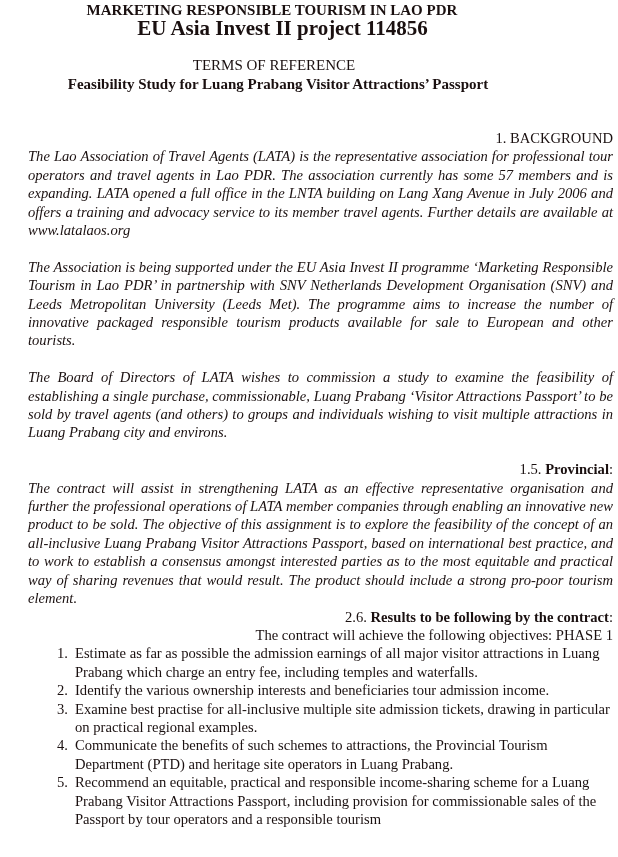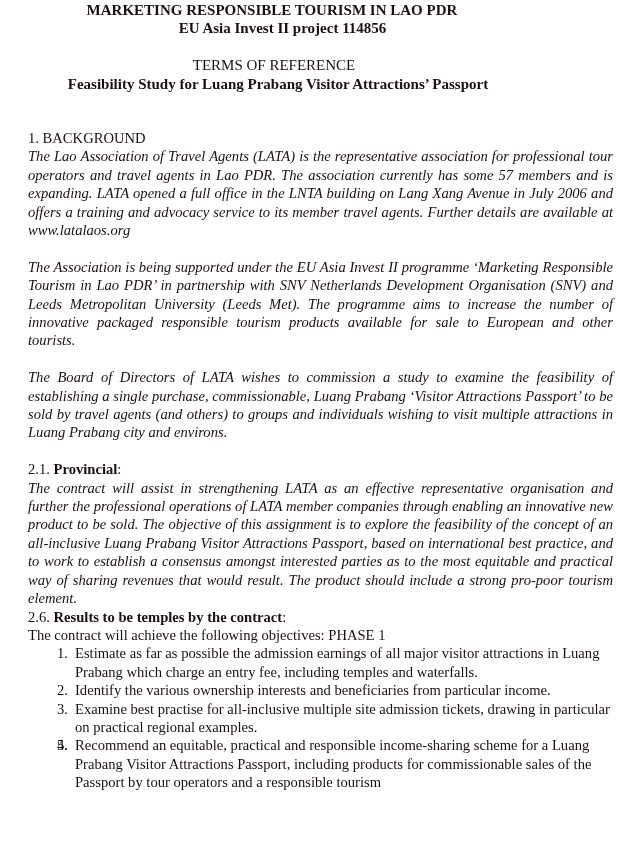--- a/index.html
+++ b/index.html
@@ -7,25 +7,25 @@
     width: 618px; height: 857px; overflow: hidden; position: relative;
     font-family: "Liberation Serif", "DejaVu Serif", serif;
     color: #1a1010;
     font-size: 14.6px;
     line-height: 18.4px;
   }
   .page { position: absolute; left: 0; top: 0; width: 618px; }
   .center { text-align: center; }
   .bold { font-weight: bold; }
   .t1 { position: absolute; top: 1px; left: 0; width: 544px; font-size: 15px; line-height: 18px; }
-  .t2 { position: absolute; top: 19px; left: 0; width: 565px; font-size: 15px; line-height: 18px; }
+  .t2 { position: absolute; top: 19px; left: 0; width: 565px; font-size: 21px; line-height: 18px; }
   .t3 { position: absolute; top: 56px; left: 0; width: 548px; font-size: 15px; line-height: 18px; }
   .t4 { position: absolute; top: 75px; left: 0; width: 556px; font-size: 15px; line-height: 18px; text-align: center; }
   .body-block { position: absolute; left: 28px; width: 585px; }
-  p { margin: 0; }
+  p { margin: 0; text-align: right; }
   .gap { height: 18.4px; }
   ol.results { margin: 0; padding: 0 0 0 47px; list-style: none; }
   ol.results li { position: relative; padding-left: 0; }
   ol.results li .num { position: absolute; left: -27px; width: 20px; text-align: right; }
   .justify { text-align: justify; text-align-last: left; font-style: italic; }
 </style>
 </head>
 <body>
 
 <div class="page">
@@ -37,28 +37,28 @@
 
   <div class="body-block" style="top:129px;">
     <p>1. BACKGROUND</p>
     <p class="justify">The Lao Association of Travel Agents (LATA) is the representative association for professional tour operators and travel agents in Lao PDR.  The association currently has some 57 members and is expanding.  LATA opened a full office in the LNTA building on Lang Xang Avenue in July 2006 and offers a training and advocacy service to its member travel agents.  Further details are available at www.latalaos.org</p>
     <div class="gap"></div>
     <p class="justify">The Association is being supported under the EU Asia Invest II programme ‘Marketing Responsible Tourism in Lao PDR’ in partnership with SNV Netherlands Development Organisation (SNV) and Leeds Metropolitan University (Leeds Met).  The programme aims to increase the number of innovative packaged responsible tourism products available for sale to European and other tourists.</p>
     <div class="gap"></div>
     <p class="justify">The Board of Directors of LATA wishes to commission a study to examine the feasibility of establishing a single purchase, commissionable, Luang Prabang ‘Visitor Attractions Passport’ to be sold by travel agents (and others) to groups and individuals wishing to visit multiple attractions in Luang Prabang city and environs.</p>
     <div class="gap"></div>
 
-    <p><span>2.1. </span><span class="bold">Provincial</span><span>:</span></p>
+    <p><span>1.5. </span><span class="bold">Provincial</span><span>:</span></p>
     <p class="justify">The contract will assist in strengthening LATA as an effective representative organisation and further the professional operations of LATA member companies through enabling an innovative new product to be sold.   The objective of this assignment is to explore the feasibility of the concept of an all-inclusive Luang Prabang Visitor Attractions Passport, based on international best practice, and to work to establish a consensus amongst interested parties as to the most equitable and practical way of sharing revenues that would result.  The product should include a strong pro-poor tourism element.</p>
 
-    <p><span>2.6. </span><span class="bold">Results to be temples by the contract</span><span>:</span></p>
+    <p><span>2.6. </span><span class="bold">Results to be following by the contract</span><span>:</span></p>
     <p>The contract will achieve the following objectives: PHASE 1</p>
 
     <ol class="results">
       <li><span class="num">1.</span><span>Estimate as far as possible the admission earnings of all major visitor attractions in Luang Prabang which charge an entry fee, including temples and waterfalls.</span></li>
-      <li><span class="num">2.</span><span>Identify the various ownership interests and beneficiaries from particular income.</span></li>
+      <li><span class="num">2.</span><span>Identify the various ownership interests and beneficiaries tour admission income.</span></li>
       <li><span class="num">3.</span><span>Examine best practise for all-inclusive multiple site admission tickets, drawing in particular on practical regional examples.</span></li>
-      <li><span class="num">4.</span></li>
-      <li><span class="num">5.</span><span>Recommend an equitable, practical and responsible income-sharing scheme for a Luang Prabang Visitor Attractions Passport, including products for commissionable sales of the Passport by tour operators and a responsible tourism</span></li>
+      <li><span class="num">4.</span><span>Communicate the benefits of such schemes to attractions, the Provincial Tourism Department (PTD) and heritage site operators in Luang Prabang.</span></li>
+      <li><span class="num">5.</span><span>Recommend an equitable, practical and responsible income-sharing scheme for a Luang Prabang Visitor Attractions Passport, including provision for commissionable sales of the Passport by tour operators and a responsible tourism</span></li>
     </ol>
   </div>
 
 </div>
 
 </body></html>

